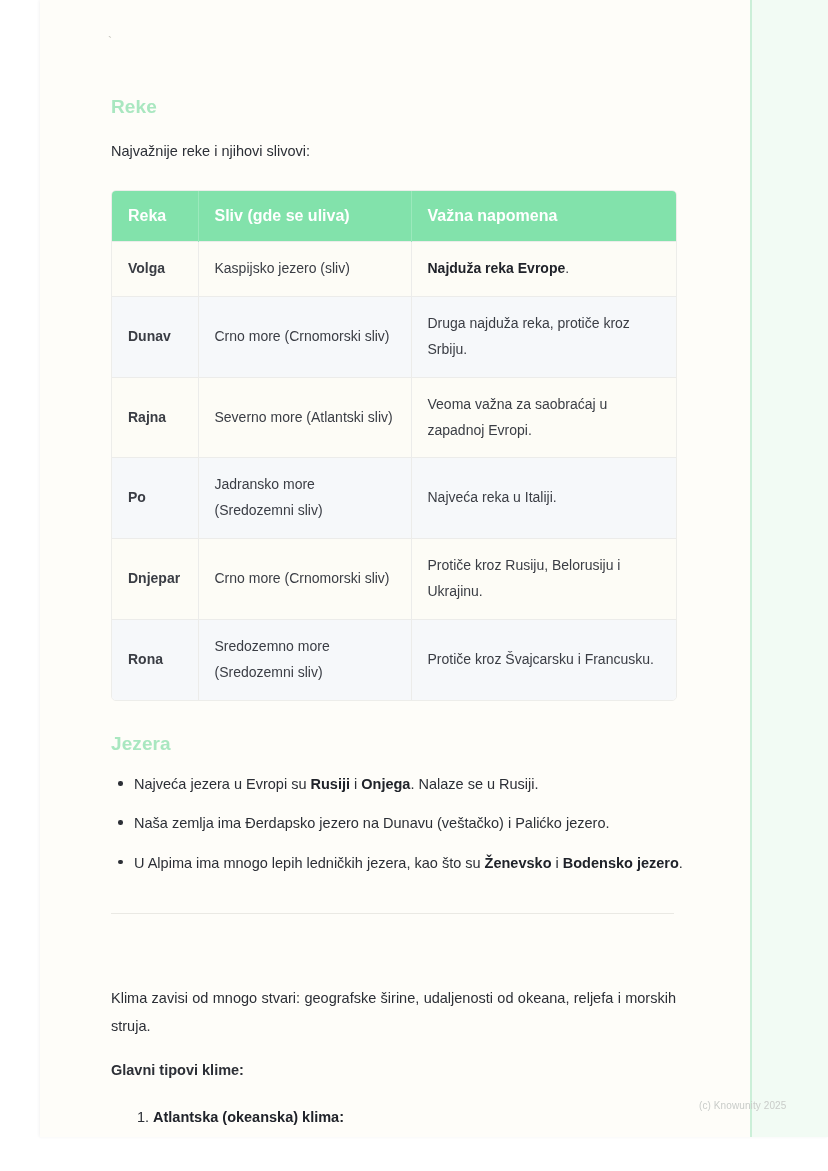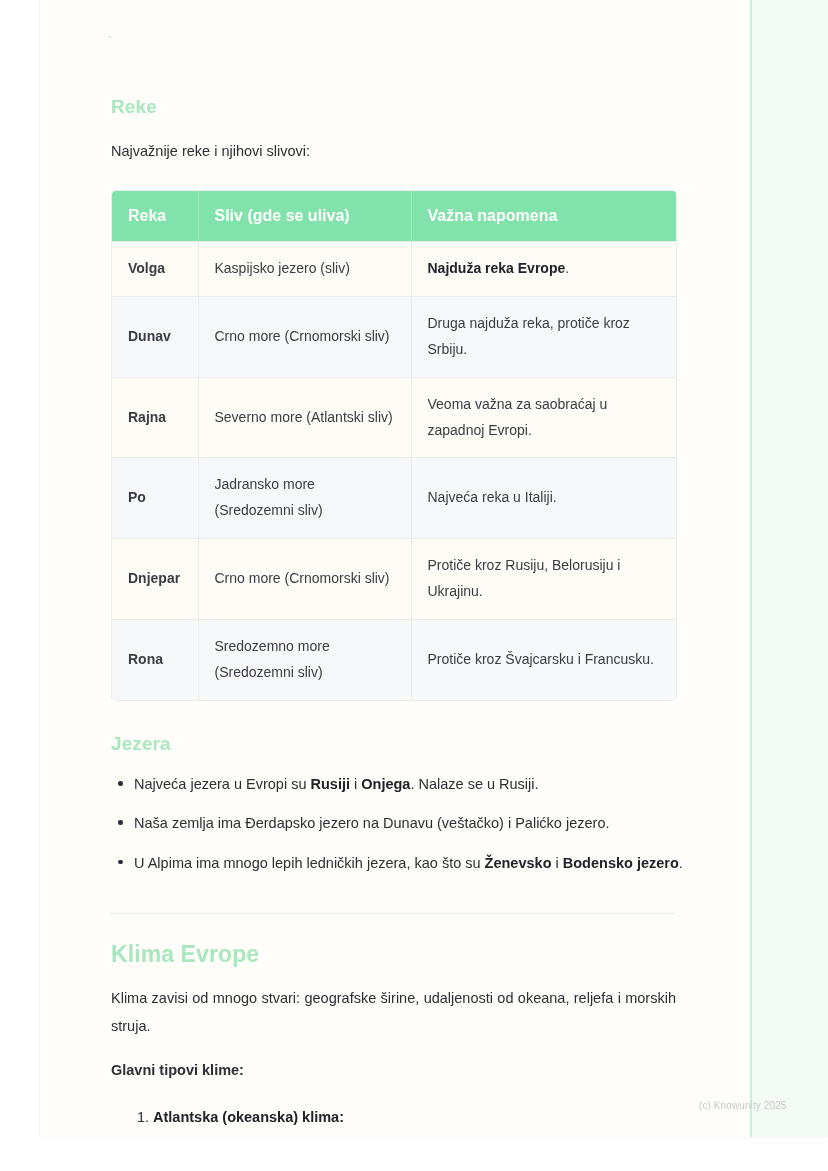--- a/index.html
+++ b/index.html
@@ -290,21 +290,20 @@
     <h2 class="section-heading h-jezera">Jezera</h2>
 
     <ul class="lakes-list" id="lakes-list">
         <li>Najveća jezera u Evropi su <b>Rusiji</b> i <b>Onjega</b>. Nalaze se u Rusiji.</li>
         <li>Naša zemlja ima Đerdapsko jezero na Dunavu (veštačko) i Palićko jezero.</li>
         <li>U Alpima ima mnogo lepih ledničkih jezera, kao što su <b>Ženevsko</b> i <b>Bodensko jezero</b>.</li>
       </ul>
 
     <div class="divider"></div>
 
-    <h1 class="major-heading h-klima">Klima Evrope</h1>
 
     <p class="body-text p-klima-intro">Klima zavisi od mnogo stvari: geografske širine, udaljenosti od okeana, reljefa i morskih struja.</p>
 
     <p class="body-text p-klima-sub">Glavni tipovi klime:</p>
 
     <ol class="climate-list" id="climate-list">
         <li><b>Atlantska (okeanska) klima:</b></li>
       </ol>
 
   </div>

